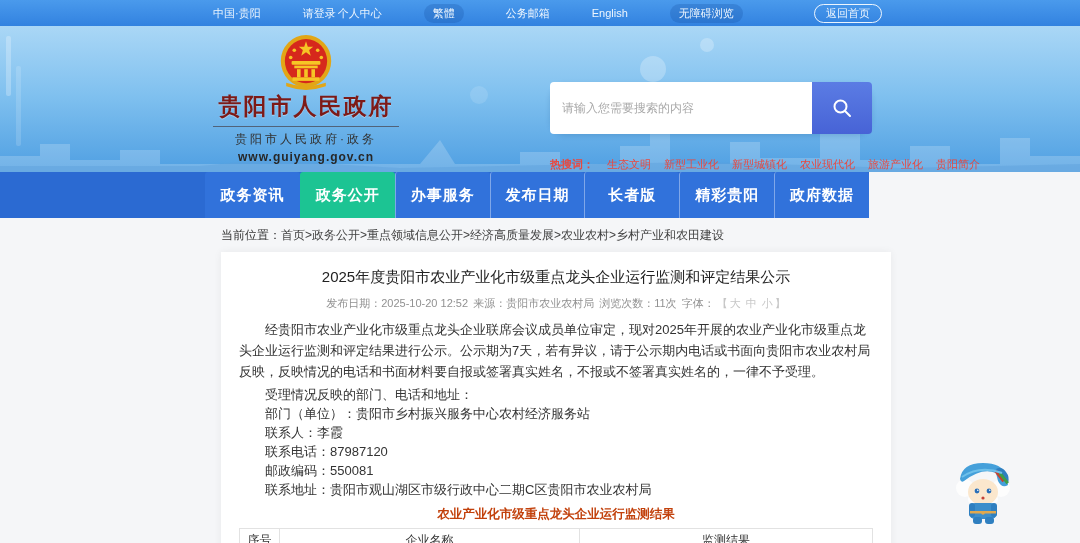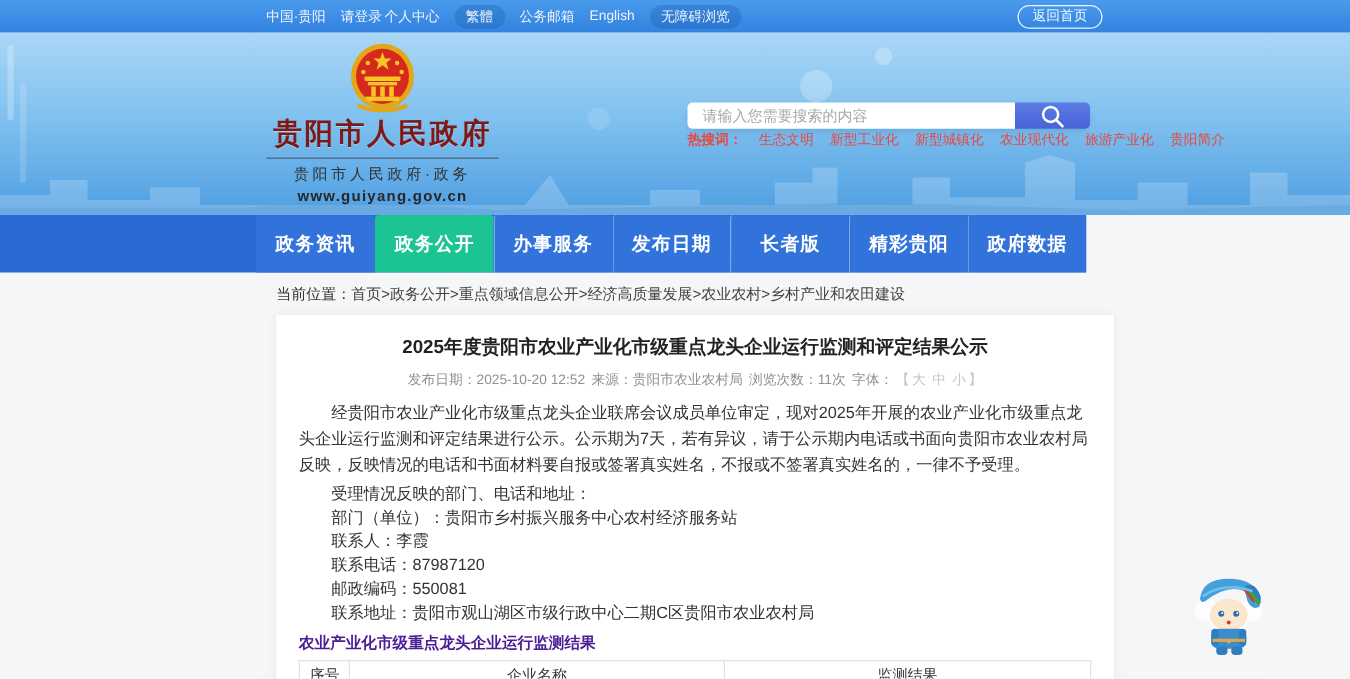--- a/index.html
+++ b/index.html
@@ -2,21 +2,21 @@
 <html><head>
 <meta charset="utf-8">
 <style>
   * { margin:0; padding:0; box-sizing:border-box; }
   body { background:#dfe3e8; font-family:"Liberation Sans","DejaVu Sans",sans-serif; }
   .page { position:relative; width:1080px; height:543px; overflow:hidden; background:#f5f6f8; }
 
   
   .topbar { position:absolute; top:0; left:0; width:1080px; height:26px;
     background:linear-gradient(180deg,#4a9aec,#3282e0); display:flex; align-items:center;
-    padding-left:213px; gap:12px; z-index:5; }
+    padding-left:213px; gap:42px; z-index:5; }
   .topbar a { color:#eef6fe; font-size:11px; text-decoration:none; cursor:pointer; }
   .topbar .pill-bg { background:rgba(15,70,150,.22); padding:2px 9px; border-radius:10px; }
   .login-group { display:flex; gap:2px; }
   .home-pill { position:absolute; right:198px; top:4px; border:1px solid rgba(255,255,255,.9);
     border-radius:10px; padding:1px 11px; font-size:11px; color:#fff; line-height:15px; }
 
   
   .header { position:absolute; top:26px; left:0; width:1080px; height:146px; overflow:hidden;
     background:linear-gradient(180deg,#aad7f6 0%,#7fc0ef 48%,#4f9fe2 100%); }
   .bokeh { position:absolute; border-radius:50%; background:rgba(255,255,255,.25); }
@@ -25,53 +25,53 @@
 
   .brand { position:absolute; left:213px; top:8px; width:186px; text-align:center; }
   .brand svg { display:block; margin:0 auto; }
   .site-title { font-size:23px; font-weight:bold; color:#7d1a17; letter-spacing:2px; margin-top:1px;
     text-shadow:0 1px 0 rgba(255,255,255,.35); white-space:nowrap; }
   .site-subtitle { margin-top:4px; padding-top:4px; border-top:1px solid #51637a; font-size:12px;
     color:#31302f; letter-spacing:3px; font-weight:normal; white-space:nowrap; }
   .site-url { font-size:12px; color:#272727; font-weight:bold; margin-top:2px; letter-spacing:1px; }
 
   .search-area { position:absolute; left:550px; top:56px; width:322px; }
-  .search-row { display:flex; height:21px; box-shadow:0 2px 5px rgba(20,70,130,.18); border-radius:16px; }
+  .search-row { display:flex; height:52px; box-shadow:0 2px 5px rgba(20,70,130,.18); border-radius:16px; }
   .search-row input { flex:1; border:none; outline:none; border-radius:4px 0 0 4px; padding:0 12px;
     font-size:12px; color:#333; font-family:inherit; }
   .search-row input::placeholder { color:#a9a9a9; }
   .search-btn { width:60px; border:none; cursor:pointer; border-radius:0 4px 4px 0;
     background:linear-gradient(180deg,#5b7ce4,#4763d6); display:flex; align-items:center; justify-content:center; }
-  .hot-row { margin-top:1px; font-size:11px; color:#e8483f; display:flex; gap:13px; white-space:nowrap; }
+  .hot-row { margin-top:23px; font-size:11px; color:#e8483f; display:flex; gap:13px; white-space:nowrap; }
   .hot-row a { color:#e8483f; text-decoration:none; cursor:pointer; }
   .hot-label { font-weight:bold; }
 
   
   .nav { position:absolute; top:172px; left:0; width:869px; height:46px; background:#2b6ad2;
     display:flex; padding-left:205px; }
   .nav-tab { width:96px; height:46px; display:flex; align-items:center; justify-content:center;
     background:#3172db; color:#fff; font-size:15px; font-weight:bold; cursor:pointer;
     border-left:1px solid rgba(255,255,255,.38); border-radius:3px 3px 0 0; letter-spacing:1px; }
   .nav-tab:first-child { border-left:none; }
   .nav-tab.active { background:#1cc493; border-left-color:transparent; }
 
   
   .content { position:absolute; top:218px; left:16px; width:1080px; height:325px; }
   .breadcrumb { margin:9px 0 8px 205px; font-size:12px; color:#424242; }
   .breadcrumb .bc-label { color:#333; }
   .breadcrumb a { color:#424242; text-decoration:none; cursor:pointer; }
   .card { margin-left:205px; width:670px; background:#fff; box-shadow:0 0 8px rgba(0,0,0,.06);
     padding:13px 18px 20px 18px; }
-  .article-title { font-size:15px; font-weight:bold; color:#222; text-align:center; margin:3px 0 9px; }
+  .article-title { font-size:15px; font-weight:normal; color:#222; text-align:center; margin:3px 0 9px; }
   .meta { text-align:center; font-size:11px; color:#919191; margin-bottom:9px; white-space:nowrap; }
   .meta span { margin:0 1px; }
   .meta .dim { color:#c6c6c6; cursor:pointer; }
   .para { font-size:13px; color:#333; line-height:1.6; text-indent:2em; margin-bottom:3px; }
   .cline { font-size:13px; color:#333; line-height:19px; padding-left:26px; }
-  .tcaption { text-align:left; font-weight:bold; font-size:12.5px; color:#4c1d95; margin:7px 0 5px; }
+  .tcaption { text-align:center; font-weight:bold; font-size:12.5px; color:#c2410c; margin:7px 0 5px; }
   table { width:100%; border-collapse:collapse; table-layout:fixed; font-size:12px; color:#333; }
   th, td { border:1px solid #e2e2e2; text-align:center; height:24px; font-weight:normal; padding:1px; }
   .col-idx { width:40px; } .col-name { width:300px; }
 
   .mascot { position:absolute; right:66px; top:455px; cursor:pointer; }
 </style>
 </head>
 <body>
 
 <div class="page">

